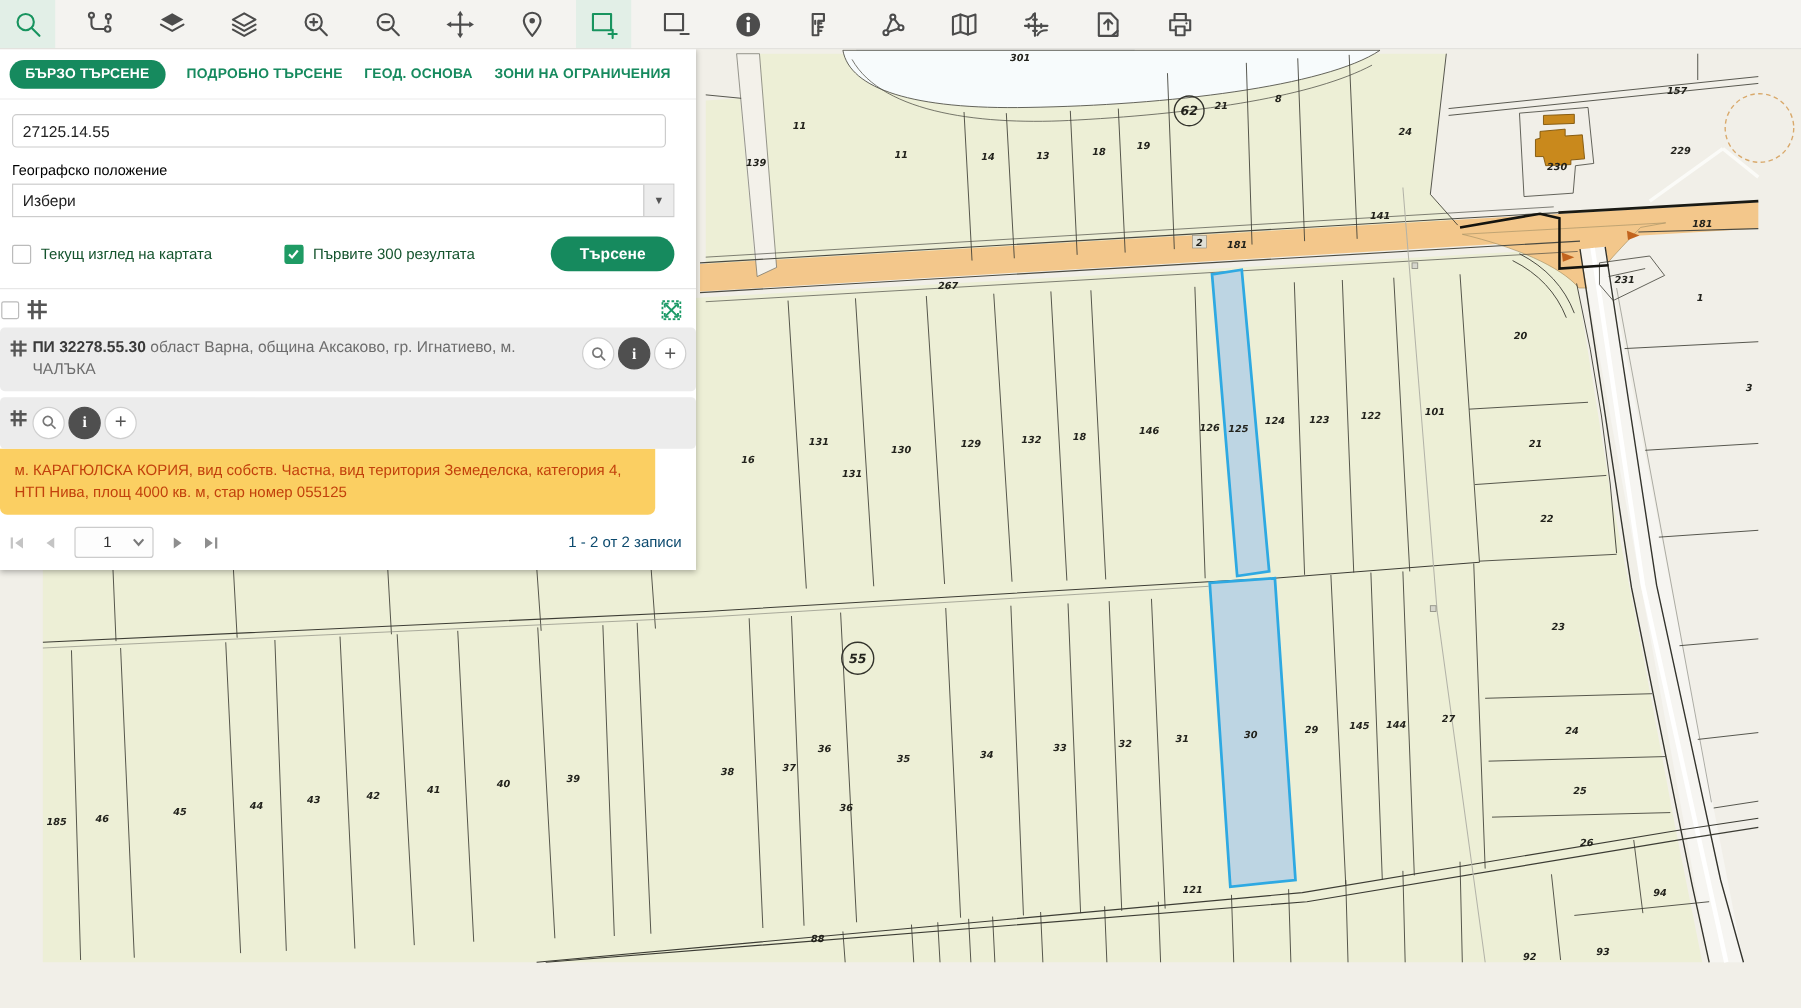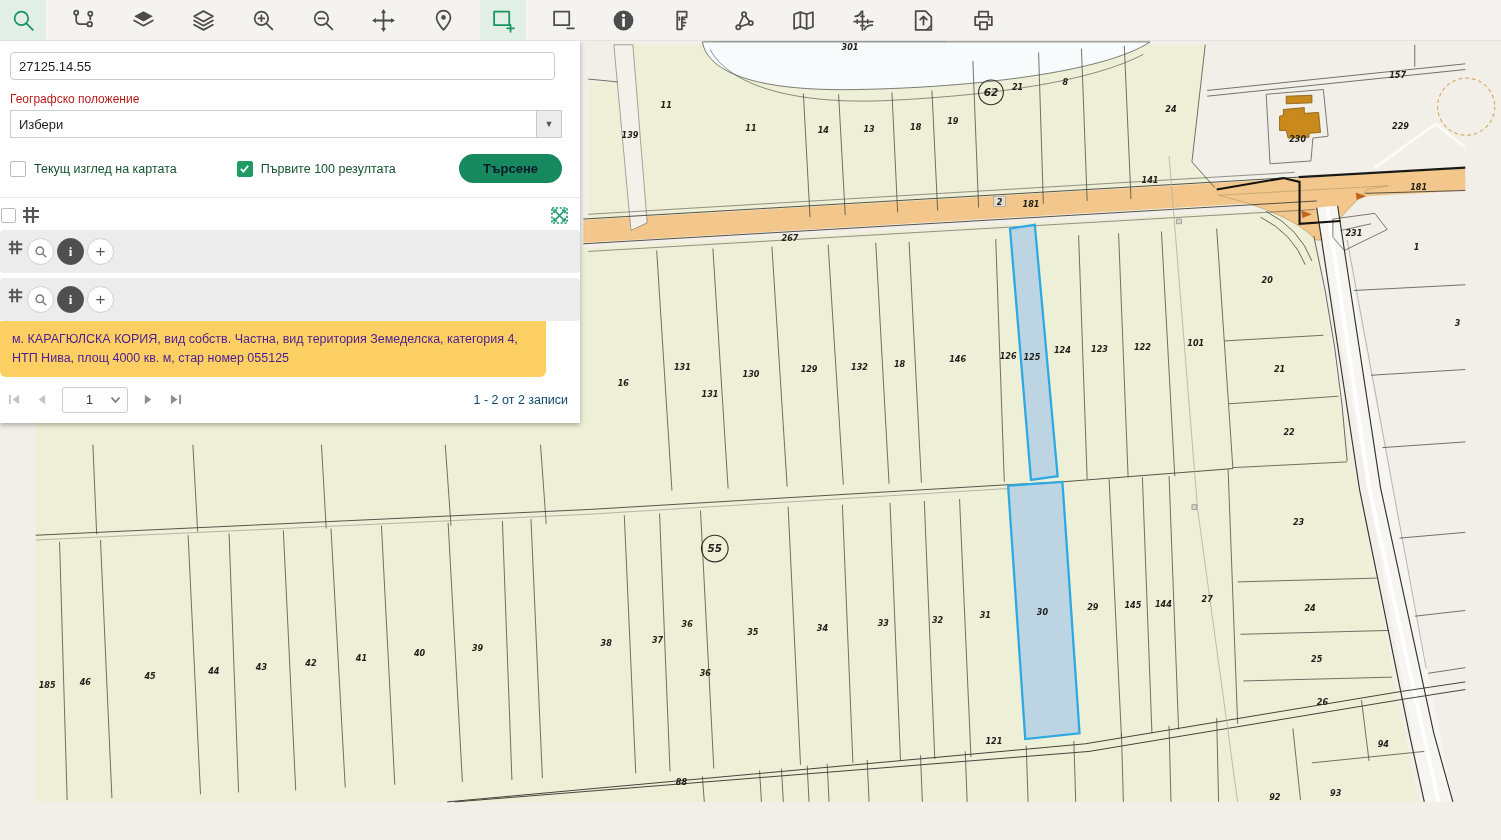--- a/index.html
+++ b/index.html
@@ -18,48 +18,48 @@
   .mcircle-t{font-family:"DejaVu Sans",sans-serif;font-size:11px;font-style:italic;font-weight:bold;fill:#22221c;}
 
   
   #panel{position:absolute;left:0;top:40px;width:580px;background:#ffffff;z-index:20;
     box-shadow:0 2px 5px rgba(0,0,0,.3);padding-bottom:10px;}
   #tabs{display:flex;align-items:center;gap:18px;padding:10px 8px 8px 8px;border-bottom:1px solid #eee;}
   .tab{font-size:11.5px;font-weight:bold;color:#168a5e;letter-spacing:.2px;cursor:pointer;white-space:nowrap;}
   .tab.active{background:#168a5e;color:#fff;border-radius:14px;padding:6px 13px;}
   .inp{display:block;margin:12px 16px 0 10px;width:527px;height:24px;border:1px solid #ccc;border-radius:4px;
     padding:1px 8px;font-size:13px;color:#222;font-family:inherit;}
-  .lbl{margin:12px 10px 4px 10px;font-size:12px;color:#b91c1c;}
+  .lbl{margin:12px 10px 4px 10px;font-size:12px;color:#000000;}
   .selwrap{margin:0 18px 0 10px;height:26px;border:1px solid #ccc;border-radius:0;display:flex;align-items:stretch;}
   .selval{flex:1;display:flex;align-items:center;padding-left:8px;font-size:13px;color:#222;}
   .selbtn{width:24px;background:#ececec;border-left:1px solid #ccc;display:flex;align-items:center;justify-content:center;
     font-size:9px;color:#555;cursor:pointer;}
   .checksrow{display:flex;align-items:center;margin:16px 18px 0 10px;}
   .cb{width:14px;height:14px;border:1px solid #bbb;border-radius:2px;background:#fff;flex:0 0 auto;cursor:pointer;}
   .cb.checked{background:#1f9b64;border-color:#1f9b64;display:flex;align-items:center;justify-content:center;}
   .cbl{font-size:12.5px;color:#14532d;margin-left:8px;}
   .spacer{flex:1;}
-  #searchbtn{background:#168a5e;color:#0f172a;font-weight:bold;font-size:13px;border:none;border-radius:15px;
+  #searchbtn{background:#168a5e;color:#ffffff;font-weight:bold;font-size:13px;border:none;border-radius:15px;
     padding:7px 24px;cursor:pointer;font-family:inherit;}
   #divider{border-top:1px solid #e7e7e7;margin-top:14px;}
   #listhead{display:flex;align-items:center;margin:8px 6px 6px 0;}
   #listhead .cb{margin-left:1px;width:13px;height:13px;}
   #grid-ico{margin-left:6px;}
   #rows{display:flex;flex-direction:column;gap:5px;margin-top:2px;}
   .rrow{background:#ececec;border-radius:4px;padding:7px 8px 8px 6px;display:flex;align-items:flex-start;}
   .rtext{flex:1;font-size:13px;color:#6d6d6d;line-height:1.45;padding-right:6px;}
   .rid{font-weight:bold;color:#3a3a3a;}
   .ricons{display:flex;gap:3px;flex:0 0 auto;margin-top:1px;}
   .cico{width:25px;height:25px;border-radius:50%;border:1px solid #cfcfcf;background:#fff;display:flex;
     align-items:center;justify-content:center;cursor:pointer;}
   .cico.dark{background:#4f4f4f;border-color:#4f4f4f;color:#fff;font-size:13px;font-weight:bold;font-family:"Liberation Serif",serif;}
   .cico.plus{font-size:17px;color:#555;font-weight:normal;}
   .rowhash{margin:3px 4px 0 2px;flex:0 0 auto;}
   #detailbox{background:#fbcf62;border-radius:0 0 6px 6px;margin:0 10px 0 0;padding:9px 12px;
-    font-size:12.5px;color:#4c1d95;line-height:1.5;width:546px;box-sizing:border-box;}
+    font-size:12.5px;color:#c2410c;line-height:1.5;width:546px;box-sizing:border-box;}
   #pager{display:flex;align-items:center;margin:10px 12px 0 8px;}
   .pgico{margin-right:14px;cursor:pointer;display:flex;align-items:center;}
   #pagesel{width:52px;height:24px;border:1px solid #ccc;border-radius:3px;background:#fdfdfd;display:flex;
     align-items:center;padding:0 6px;margin-right:14px;cursor:pointer;}
   #pagesel span{flex:1;font-size:12.5px;color:#333;text-align:center;}
   #pgsummary{margin-left:auto;font-size:12.5px;color:#0c4a6e;}
 </style>
 </head>
 <body>
 
@@ -383,40 +383,46 @@
         <svg width="25" height="25" viewBox="0 0 24 24">
           <rect x="4" y="8.5" width="16" height="8" fill="none" stroke="#4c4c4c" stroke-width="1.7" stroke-linecap="round" stroke-linejoin="round"></rect>
           <path d="M7.5,8.5 V3.5 H16.5 V8.5" fill="none" stroke="#4c4c4c" stroke-width="1.7" stroke-linecap="round" stroke-linejoin="round"></path>
           <rect x="8.5" y="13.5" width="7" height="7" fill="#f4f3f0" stroke="#4c4c4c" stroke-width="1.7" stroke-linecap="round" stroke-linejoin="round"></rect>
           <circle cx="17" cy="11" r="0.9" fill="#4c4c4c"></circle>
         </svg>
       </div>
     </div>
 
   <div id="panel">
+    <div id="tabs">
+        <div class="tab active">БЪРЗО ТЪРСЕНЕ</div>
+        <div class="tab">ПОДРОБНО ТЪРСЕНЕ</div>
+        <div class="tab">ГЕОД. ОСНОВА</div>
+        <div class="tab">ЗОНИ НА ОГРАНИЧЕНИЯ</div>
+      </div>
 
     <input class="inp" type="text" value="27125.14.55" style="">
 
     <div class="lbl">Географско положение</div>
 
     <div class="selwrap">
       <div class="selval">Избери</div>
       <div class="selbtn">▼</div>
     </div>
 
     <div class="checksrow">
       <div class="cb"></div>
       <div class="cbl">Текущ изглед на картата</div>
       <div style="width:60px"></div>
       <div class="cb checked">
         <svg width="11" height="11" viewBox="0 0 12 12">
           <polyline points="2,6.5 4.8,9.3 10,3" fill="none" stroke="#fff" stroke-width="2"></polyline>
         </svg>
       </div>
-      <div class="cbl">Първите 100 резултата</div>
+      <div class="cbl">Първите 300 резултата</div>
       <div class="spacer"></div>
       <button id="searchbtn">Търсене</button>
     </div>
 
     <div id="divider"></div>
 
     <div id="listhead">
       <div class="cb"></div>
       <svg id="grid-ico" width="18" height="18" viewBox="0 0 18 18">
         <path d="M5,1 V17 M11,1 V17 M1,5 H17 M1,11 H17" stroke="#555" stroke-width="2.2" fill="none"></path>
@@ -427,20 +433,21 @@
         <path d="M4,4 L13,13 M13,4 L4,13" stroke="#1c9a67" stroke-width="1.6"></path>
         <path d="M3,3 h3.2 M3,3 v3.2 M14,14 h-3.2 M14,14 v-3.2 M14,3 h-3.2 M14,3 v3.2 M3,14 h3.2 M3,14 v-3.2" stroke="#1c9a67" stroke-width="1.6"></path>
       </svg>
     </div>
 
     <div id="rows">
         <div class="rrow">
           <span class="rowhash"><svg width="15" height="15" viewBox="0 0 18 18">
               <path d="M5,1 V17 M11,1 V17 M1,5 H17 M1,11 H17" stroke="#555" stroke-width="2.4" fill="none"></path>
             </svg></span>
+          <span class="rtext"><span class="rid">ПИ 32278.55.30</span> <span>област Варна, община Аксаково, гр. Игнатиево, м. ЧАЛЪКА</span></span>
           <span class="ricons">
             <span class="cico">
               <svg width="14" height="14" viewBox="0 0 24 24">
                 <circle cx="10" cy="10" r="6.5" fill="none" stroke="#777" stroke-width="2.4"></circle>
                 <path d="M15,15 L21,21" stroke="#777" stroke-width="2.4"></path>
               </svg>
             </span>
             <span class="cico dark">i</span>
             <span class="cico plus">+</span>
           </span>

